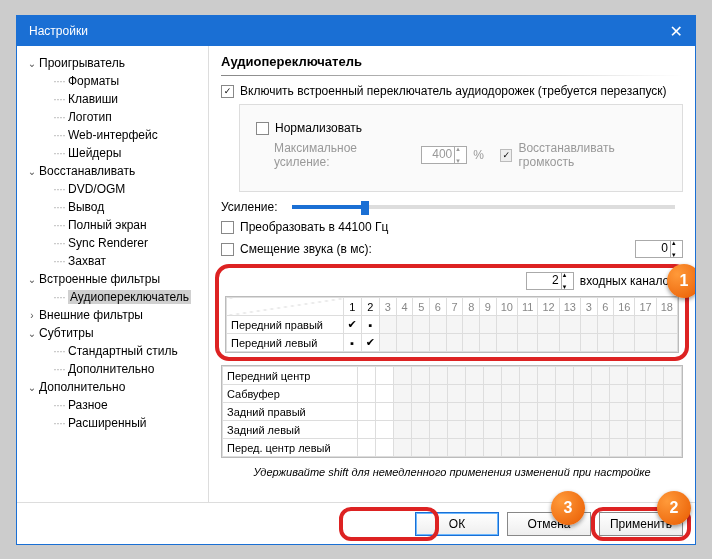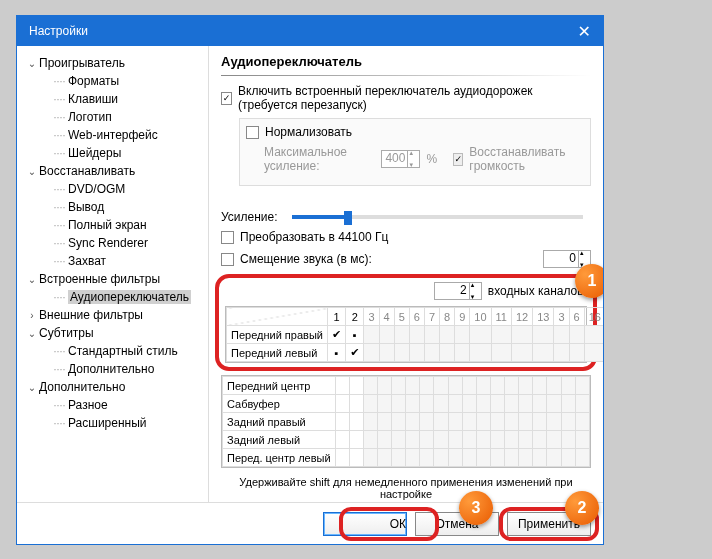--- a/index.html
+++ b/index.html
@@ -1,55 +1,55 @@
 <!DOCTYPE html>
 <html><head>
 <meta charset="utf-8">
 <style>
 * { box-sizing: border-box; margin: 0; padding: 0; font-family: "Segoe UI", Tahoma, sans-serif; font-size: 12px; }
 body { background: #ccc; width: 712px; height: 559px; position: relative; }
-.window { position: absolute; left: 16px; top: 15px; width: 588px; height: 530px; background: #fff; border: 1px solid #1a6fd4; display: flex; flex-direction: column; }
+.window { position: absolute; left: 16px; top: 15px; width: 680px; height: 530px; background: #fff; border: 1px solid #1a6fd4; display: flex; flex-direction: column; }
 .titlebar { background: #1a6fd4; color: #fff; height: 30px; display: flex; align-items: center; padding: 0 12px; font-size: 13px; }
 .titlebar .spacer { flex: 1; }
 .close-x { color: #fff; font-size: 16px; }
 .body { flex: 1; display: flex; overflow: hidden; }
 .tree { width: 192px; border-right: 1px solid #ddd; padding: 8px 4px; overflow-y: auto; }
 .tree-item { display: flex; align-items: center; height: 18px; cursor: pointer; white-space: nowrap; }
 .tree-item .toggle { width: 14px; text-align: center; font-size: 10px; color: #555; }
 .tree-item .dots { color: #aaa; letter-spacing: -1px; margin-right: 3px; }
 .tree-item.selected span.lbl { background: #d0d0d0; padding: 0 2px; }
 .content { flex: 1; padding: 8px 12px 8px 12px; position: relative; overflow: hidden; }
 .section-title { font-weight: bold; font-size: 13px; margin-bottom: 6px; }
 .hr-grad { height: 1px; background: linear-gradient(to right, #888 0%, #ccc 60%, #fff 100%); margin-bottom: 8px; }
 .row { display: flex; align-items: center; margin-bottom: 6px; gap: 6px; }
 .chk { width: 13px; height: 13px; border: 1px solid #888; background: #fff; display: inline-flex; align-items: center; justify-content: center; font-size: 9px; }
 .chk.checked::after { content: "✓"; }
 .chk.disabled { background: #eee; border-color: #bbb; }
-.indent-box { margin-left: 18px; border: 1px solid #ddd; padding: 6px; background: #fafafa; margin-bottom: 24px; }
+.indent-box { margin-left: 18px; border: 1px solid #ddd; padding: 16px; background: #fafafa; margin-bottom: 8px; }
 .disabled-text { color: #999; }
 .num-input { width: 48px; height: 18px; border: 1px solid #aaa; text-align: right; padding-right: 14px; position: relative; background: #fff; }
 .num-input .spin { position: absolute; right: 0; top: 0; width: 12px; height: 16px; border-left: 1px solid #aaa; }
 .num-input .spin::before { content: "▴"; position: absolute; top: -2px; left: 1px; font-size: 7px; }
 .num-input .spin::after { content: "▾"; position: absolute; bottom: -2px; left: 1px; font-size: 7px; }
 .slider { flex: 1; height: 4px; background: #ddd; position: relative; margin: 0 8px; }
 .slider .track { position: absolute; left: 0; top: 0; height: 4px; background: #1a6fd4; width: 18%; }
 .slider .thumb { position: absolute; left: 18%; top: -4px; width: 8px; height: 14px; background: #1a6fd4; }
 .red-frame { border: 4px solid #d22; border-radius: 14px; margin: 4px -6px; padding: 4px 6px; }
 .matrix { border: 1px solid #bbb; }
 .matrix table { border-collapse: collapse; width: 100%; }
 .matrix th, .matrix td { border: 1px solid #ddd; height: 18px; font-weight: normal; font-size: 11px; padding: 0 4px; text-align: left; white-space: nowrap; }
 .matrix th.col { width: 18px; text-align: center; color: #888; }
 .matrix th.col.active { color: #000; }
 .matrix td.cell { width: 18px; text-align: center; background: #f5f5f5; }
 .matrix td.cell.on { background: #fff; }
 .matrix .diag { background: linear-gradient(to bottom right, #fff 49%, #ccc 50%, #fff 51%); }
-.hint { text-align: center; margin-top: 8px; font-size: 11px; }
+.hint { text-align: center; margin-top: 8px; font-size: 11px; font-style: italic; }
 .footer { height: 42px; border-top: 1px solid #ddd; display: flex; align-items: center; justify-content: flex-end; padding: 0 12px; gap: 8px; position: relative; }
 .btn { min-width: 84px; height: 24px; border: 1px solid #888; background: linear-gradient(#fff,#eee); display: flex; align-items: center; justify-content: center; cursor: pointer; }
-.btn.focus { border: 1px solid #1a6fd4; box-shadow: inset 0 0 0 1px #6ab7ff; justify-content: flex-end; }
+.btn.focus { border: 1px solid #1a6fd4; box-shadow: inset 0 0 0 1px #6ab7ff; }
 .red-ring { position: absolute; border: 4px solid #d22; border-radius: 12px; pointer-events: none; }
 .marker { position: absolute; width: 34px; height: 34px; border-radius: 50%; background: radial-gradient(circle at 30% 30%, #ff9a3a, #e85a00); color: #fff; display: flex; align-items: center; justify-content: center; font-weight: bold; font-size: 16px; box-shadow: 0 2px 4px rgba(0,0,0,.4); z-index: 50; }
 </style>
 </head>
 <body>
 
 <div class="window">
   <div class="titlebar">
     <span>Настройки</span>
     <span class="spacer"></span>

